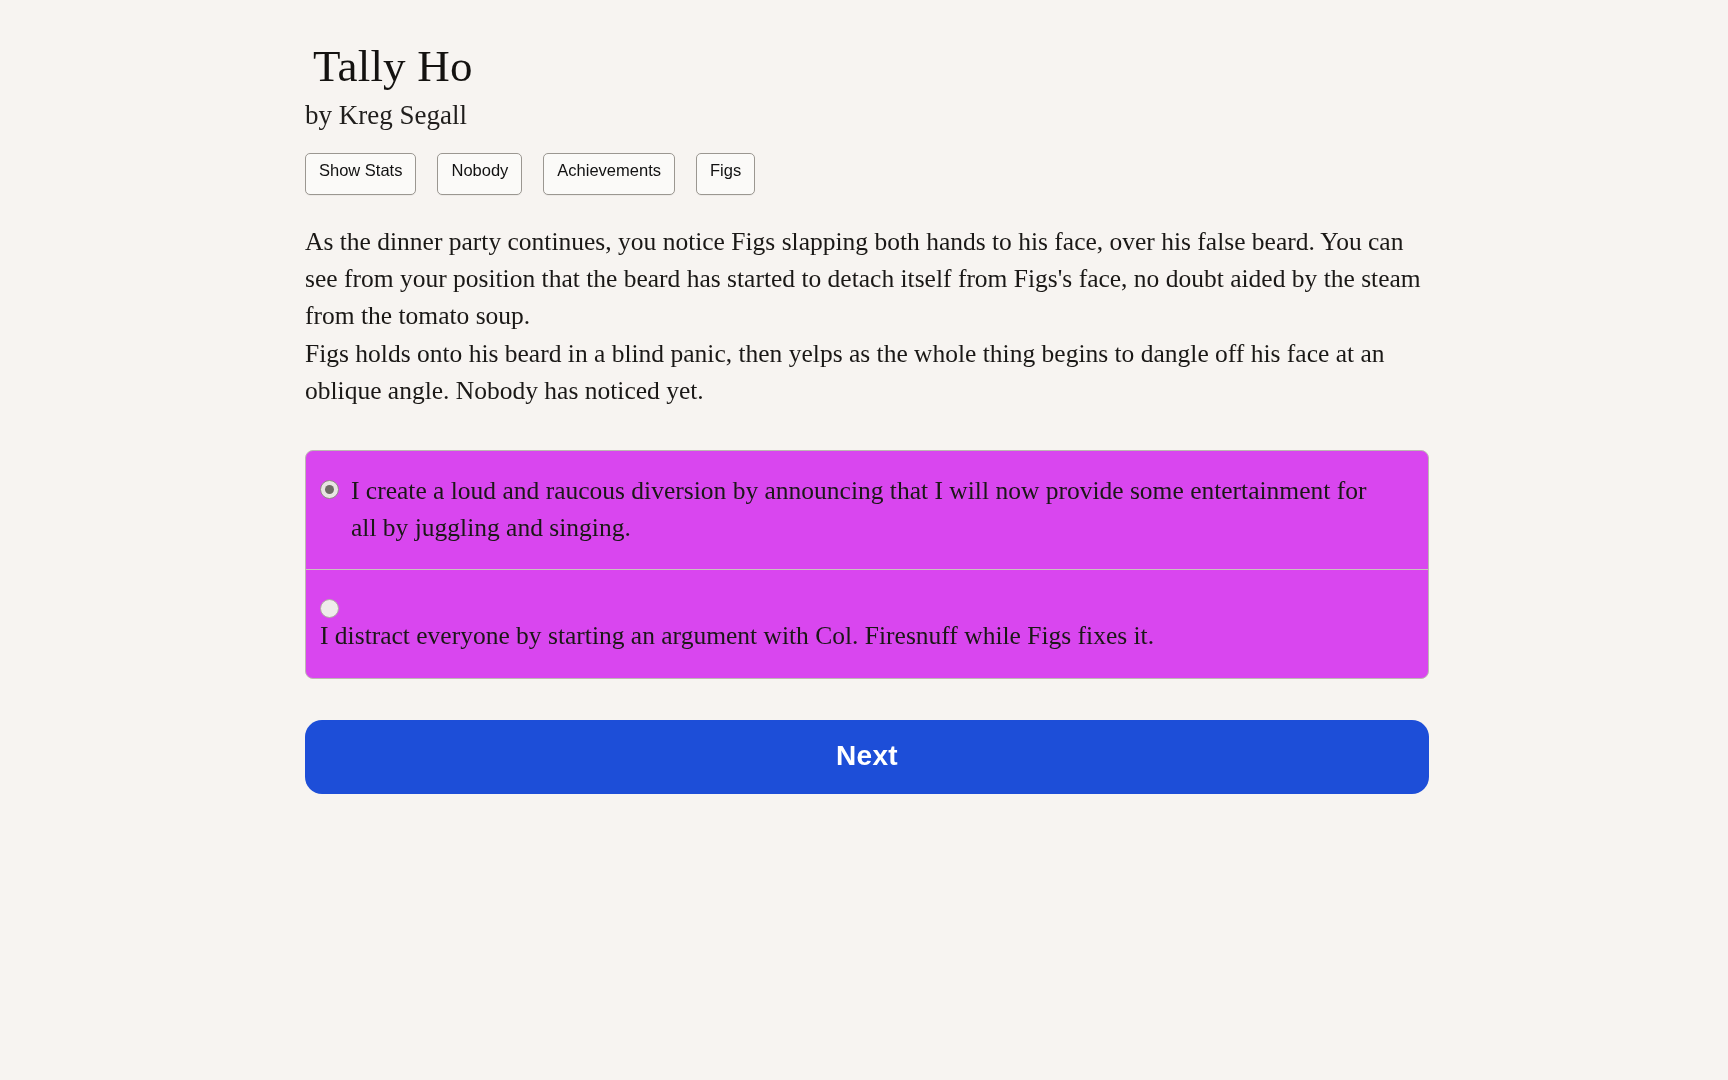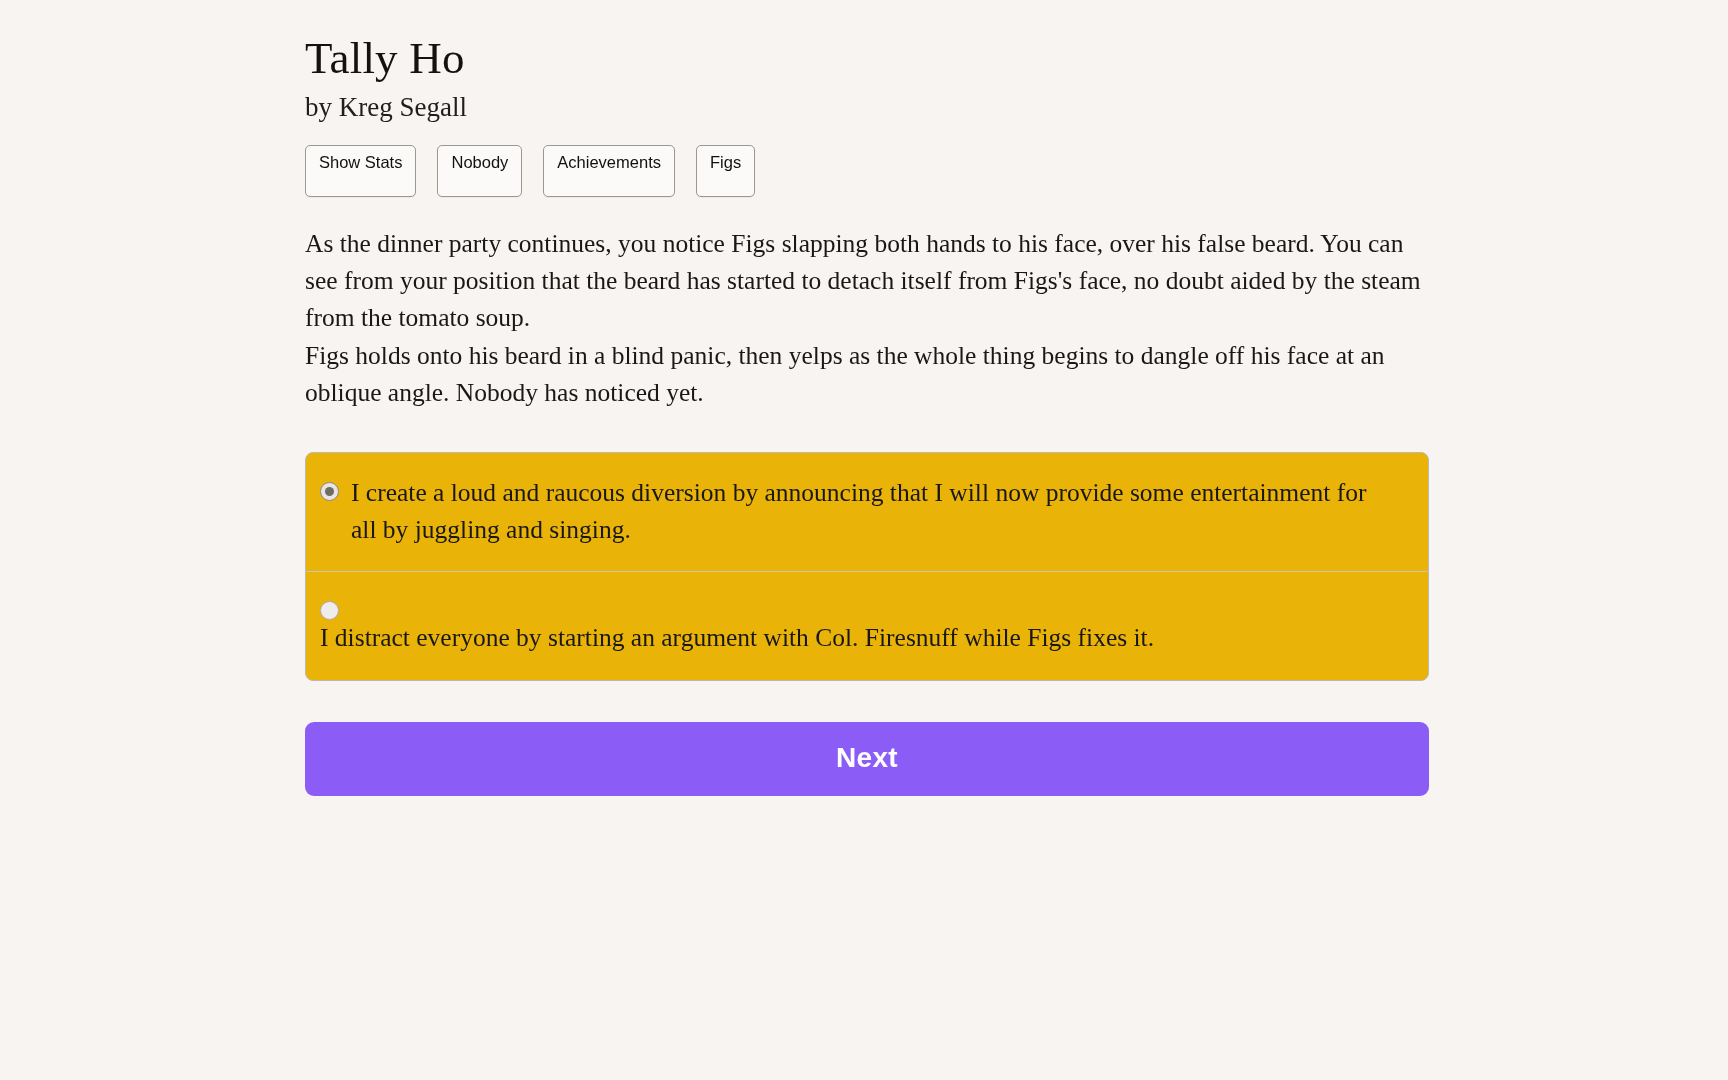--- a/index.html
+++ b/index.html
@@ -16,21 +16,21 @@
   }
   #game {
     position: absolute;
     left: 305px;
     top: 0;
     width: 1124px;
   }
   #title {
     font-size: 45px;
     font-weight: normal;
-    margin: 0;
+    margin: 8px;
     padding-top: 32px;
     letter-spacing: 0.2px;
     color: #141210;
   }
   #byline {
     font-size: 27px;
     margin-top: 8px;
     color: #201e1c;
   }
   #button-bar {
@@ -39,39 +39,39 @@
     gap: 21px;
     align-items: center;
   }
   .menu-btn {
     font-family: "Liberation Sans", sans-serif;
     font-size: 16.5px;
     line-height: 1;
     background: #fbfaf8;
     border: 1px solid #9b9791;
     border-radius: 5px;
-    padding: 8px 13px 25px 13px;
+    padding: 8px 13px 15px 13px;
     color: #111;
     cursor: pointer;
     box-shadow: 0 1px 0 rgba(0,0,0,0.04);
   }
   .story-p {
     font-size: 25.5px;
     line-height: 1.47;
     margin: 0;
     color: #1a1816;
   }
   #story-1 { margin-top: 28px; }
   #story-2 { }
 
   #choices {
     margin-top: 40px;
     border: 1px solid #bdb8b2;
     border-radius: 8px;
-    background: #eab308;
+    background: #d946ef;
     overflow: hidden;
   }
   .choice {
     display: flex;
     align-items: flex-start;
     padding: 22px 22px 23px 14px;
     cursor: pointer;
     border-bottom: 1px solid #c9c4be;
     background: transparent;
   }
@@ -104,23 +104,23 @@
   .choice-text {
     font-size: 25.5px;
     line-height: 1.44;
     color: #1a1816;
     padding-right: 8px;
   }
   #next-btn {
     display: block;
     width: 100%;
     margin-top: 41px;
-    background: #8b5cf6;
+    background: #1d4ed8;
     border: none;
-    border-radius: 9px;
+    border-radius: 17px;
     color: #ffffff;
     font-family: "Liberation Sans", sans-serif;
     font-weight: bold;
     font-size: 28px;
     padding: 20px 0 22px 0;
     cursor: pointer;
     letter-spacing: 0.3px;
   }
 </style>
 </head>

